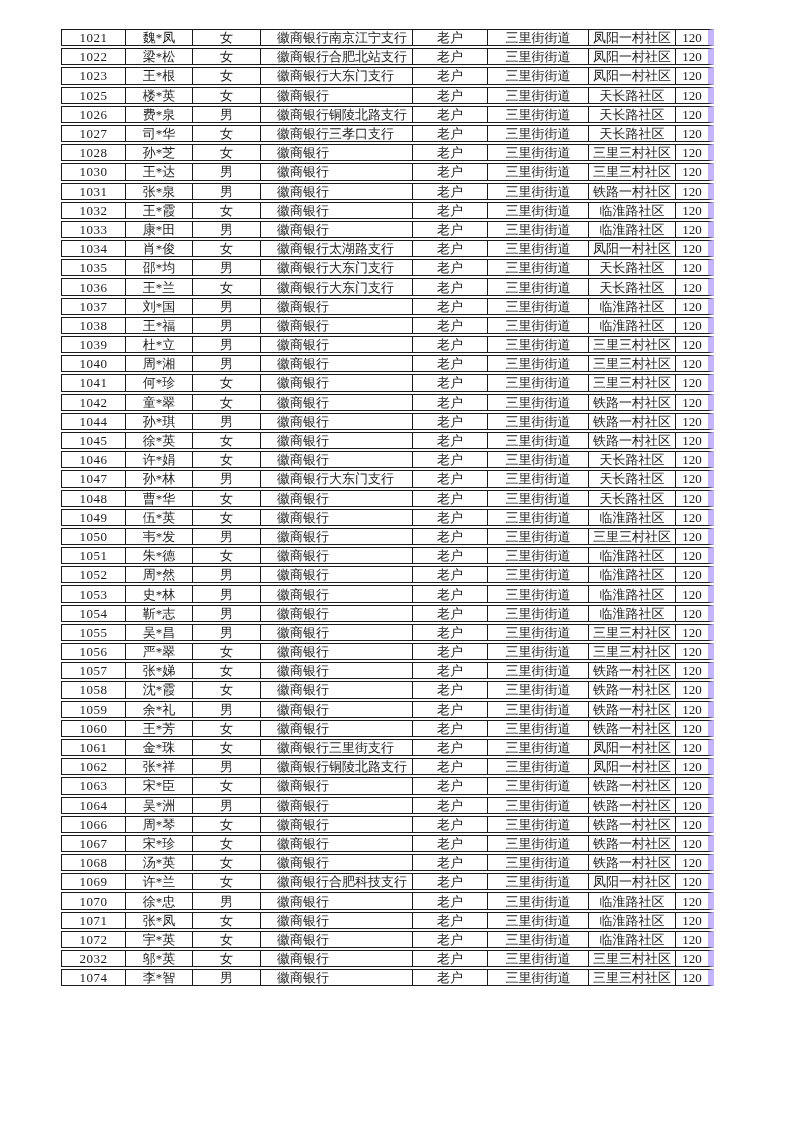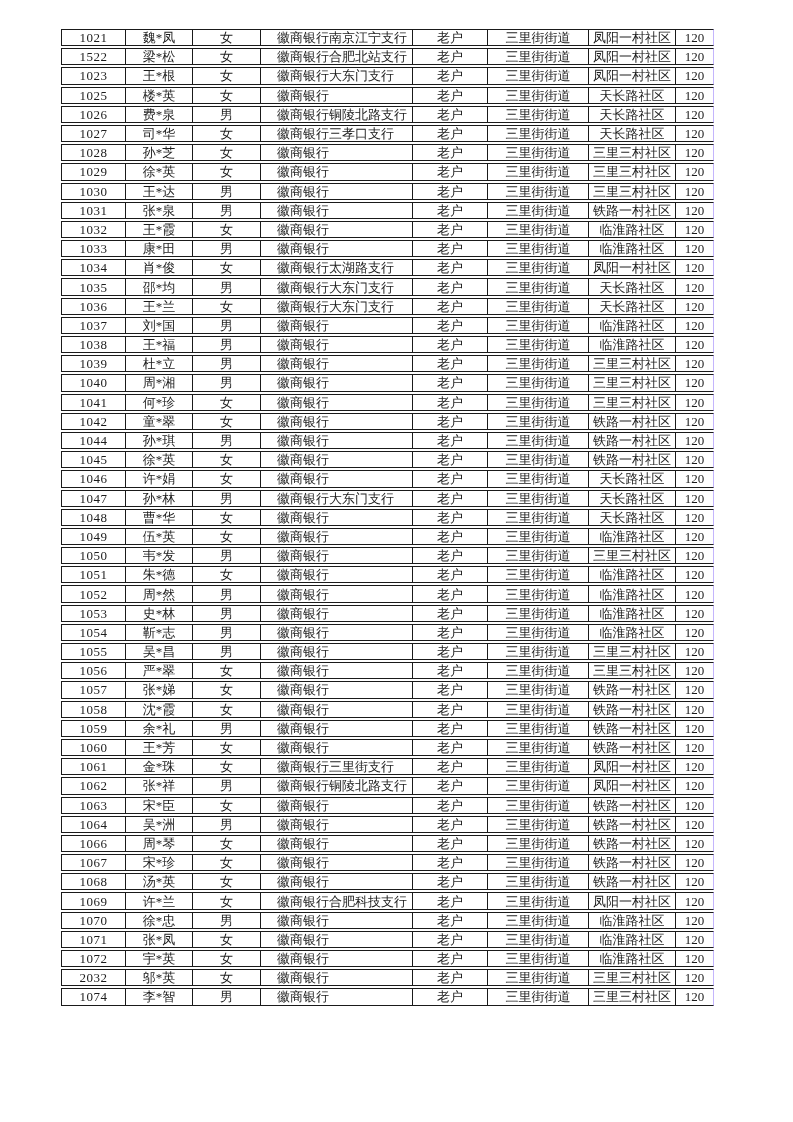--- a/index.html
+++ b/index.html
@@ -36,21 +36,21 @@
     padding: 0;
     text-align: center;
     vertical-align: middle;
     border-top: 1px solid #1a1a1a;
     border-bottom: 1px solid #1a1a1a;
     border-left: 1px solid #1a1a1a;
     white-space: nowrap;
     overflow: hidden;
   }
   table.records td:last-child {
-    border-right: 1px solid #c4b5fd;
+    border-right: 6px solid #c4b5fd;
   }
   table.records td.cell-bank {
     text-align: left;
     padding-left: 16px;
   }
   table.records td.cell-id {
     letter-spacing: 0.5px;
   }
 </style>
 </head>
@@ -73,21 +73,21 @@
           <td class="cell-id">1021</td>
           <td class="cell-name">魏*凤</td>
           <td class="cell-gender">女</td>
           <td class="cell-bank">徽商银行南京江宁支行</td>
           <td class="cell-household_type">老户</td>
           <td class="cell-street">三里街街道</td>
           <td class="cell-community">凤阳一村社区</td>
           <td class="cell-amount">120</td>
         </tr>
         <tr>
-          <td class="cell-id">1522</td>
+          <td class="cell-id">1022</td>
           <td class="cell-name">梁*松</td>
           <td class="cell-gender">女</td>
           <td class="cell-bank">徽商银行合肥北站支行</td>
           <td class="cell-household_type">老户</td>
           <td class="cell-street">三里街街道</td>
           <td class="cell-community">凤阳一村社区</td>
           <td class="cell-amount">120</td>
         </tr>
         <tr>
           <td class="cell-id">1023</td>
@@ -125,30 +125,20 @@
           <td class="cell-gender">女</td>
           <td class="cell-bank">徽商银行三孝口支行</td>
           <td class="cell-household_type">老户</td>
           <td class="cell-street">三里街街道</td>
           <td class="cell-community">天长路社区</td>
           <td class="cell-amount">120</td>
         </tr>
         <tr>
           <td class="cell-id">1028</td>
           <td class="cell-name">孙*芝</td>
-          <td class="cell-gender">女</td>
-          <td class="cell-bank">徽商银行</td>
-          <td class="cell-household_type">老户</td>
-          <td class="cell-street">三里街街道</td>
-          <td class="cell-community">三里三村社区</td>
-          <td class="cell-amount">120</td>
-        </tr>
-        <tr>
-          <td class="cell-id">1029</td>
-          <td class="cell-name">徐*英</td>
           <td class="cell-gender">女</td>
           <td class="cell-bank">徽商银行</td>
           <td class="cell-household_type">老户</td>
           <td class="cell-street">三里街街道</td>
           <td class="cell-community">三里三村社区</td>
           <td class="cell-amount">120</td>
         </tr>
         <tr>
           <td class="cell-id">1030</td>
           <td class="cell-name">王*达</td>

